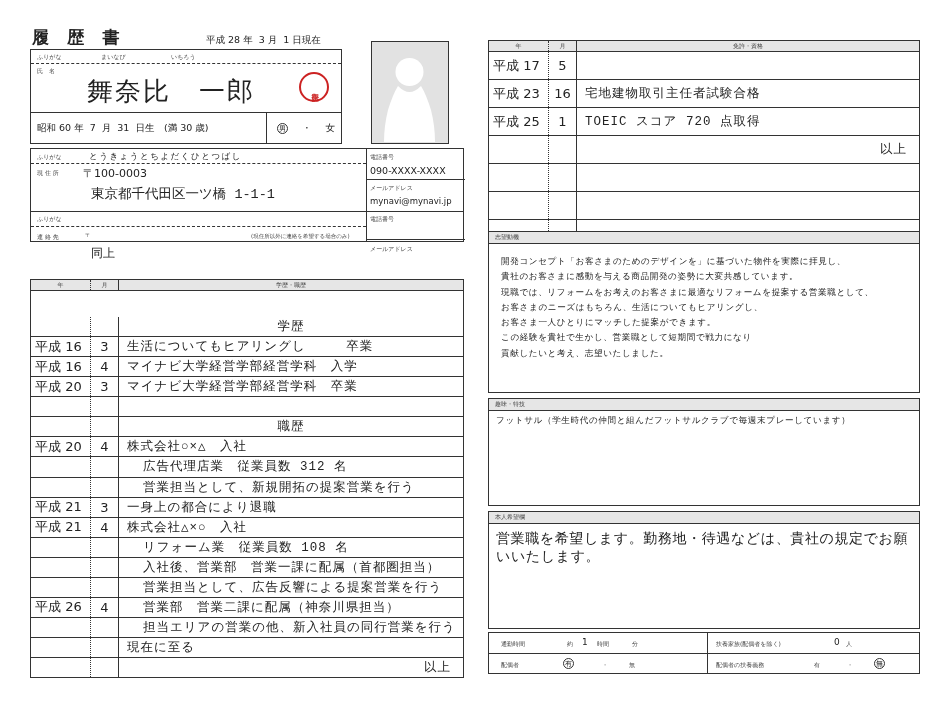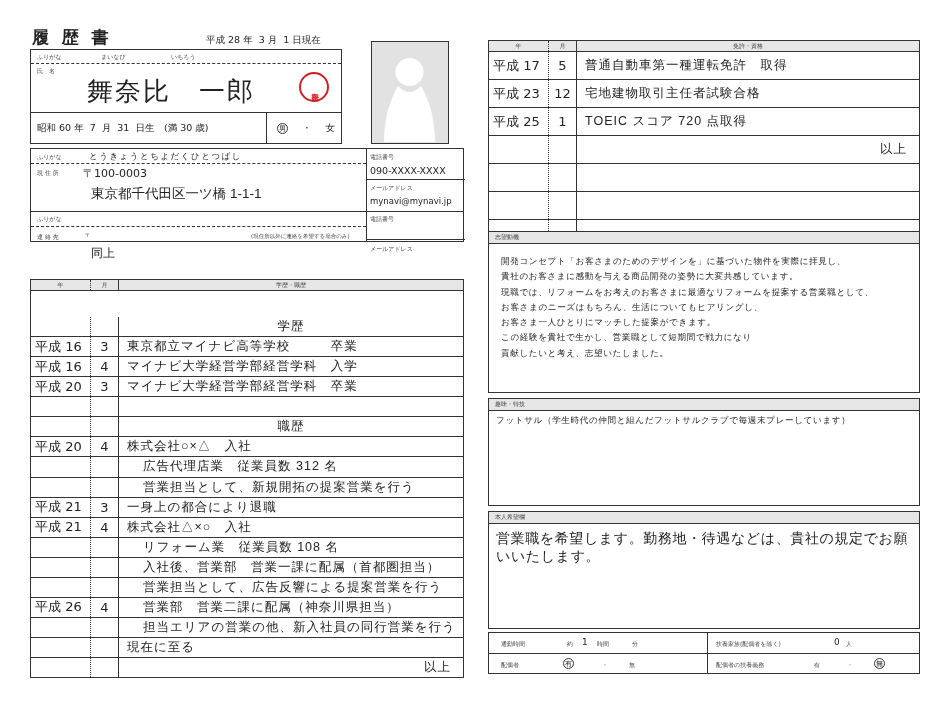--- a/index.html
+++ b/index.html
@@ -1,19 +1,19 @@
 <!DOCTYPE html>
 <html><head>
 <meta charset="utf-8">
 <style>
   * { box-sizing: border-box; margin: 0; padding: 0; }
   html, body { width: 950px; height: 710px; background: #ffffff; overflow: hidden; }
   body { position: relative; font-family: "DejaVu Sans", sans-serif; color: #222; }
   .abs { position: absolute; }
-  .serif { font-family: Liberation Sans, sans-serif; }
+  .serif { font-family: Liberation Mono, monospace; }
   .box { position: absolute; border: 1.5px solid #333; background: #fff; }
   .tiny { font-size: 6px; color: #444; }
   .hdr { background: #e6e6e6; border-bottom: 1px solid #333; font-size: 6px; color: #444; display: flex; align-items: center; }
   .row { display: flex; border-bottom: 1px solid #333; align-items: center; }
   .row:last-child { border-bottom: none; }
   .c-year { width: 60px; padding-left: 4px; font-size: 13px; border-right: 1px dotted #333; height: 100%; display: flex; align-items: center; white-space: nowrap; }
   .c-month { width: 28px; text-align: center; font-size: 13px; border-right: 1px solid #333; height: 100%; display: flex; align-items: center; justify-content: center; }
   .c-text { flex: 1; font-size: 12.5px; padding-left: 8px; height: 100%; display: flex; align-items: center; white-space: nowrap; letter-spacing: 1px; }
   .hdr .c-year, .hdr .c-month { font-size: 6px; justify-content: center; padding-left: 0; }
   .hdr .c-text { font-size: 6px; justify-content: center; padding-left: 0; letter-spacing: 0; }
@@ -93,21 +93,21 @@
   </div>
   <div id="history-rows" style="flex:1; display:flex; flex-direction:column;margin-top:26px;">
       <div class="row" style="flex: 1 1 0%;">
         <div class="c-year"></div>
         <div class="c-month"></div>
         <div class="c-text serif center">学歴</div>
       </div>
       <div class="row" style="flex: 1 1 0%;">
         <div class="c-year">平成 16</div>
         <div class="c-month">3</div>
-        <div class="c-text serif">東京都立マイナビ高等学校　　　卒業</div>
+        <div class="c-text serif">生活についてもヒアリングし　　　卒業</div>
       </div>
       <div class="row" style="flex: 1 1 0%;">
         <div class="c-year">平成 16</div>
         <div class="c-month">4</div>
         <div class="c-text serif">マイナビ大学経営学部経営学科　入学</div>
       </div>
       <div class="row" style="flex: 1 1 0%;">
         <div class="c-year">平成 20</div>
         <div class="c-month">3</div>
         <div class="c-text serif">マイナビ大学経営学部経営学科　卒業</div>
@@ -188,25 +188,24 @@
 <div class="box" style="left:488px; top:40px; width:432px; height:236px; display:flex; flex-direction:column;">
   <div class="row hdr" style="height:11px;">
     <div class="c-year">年</div>
     <div class="c-month">月</div>
     <div class="c-text">免許・資格</div>
   </div>
   <div id="license-rows" style="flex:1; display:flex; flex-direction:column;">
       <div class="row" style="flex: 1 1 0%;">
         <div class="c-year">平成 17</div>
         <div class="c-month">5</div>
-        <div class="c-text serif">普通自動車第一種運転免許　取得</div>
       </div>
       <div class="row" style="flex: 1 1 0%;">
         <div class="c-year">平成 23</div>
-        <div class="c-month">12</div>
+        <div class="c-month">16</div>
         <div class="c-text serif">宅地建物取引主任者試験合格</div>
       </div>
       <div class="row" style="flex: 1 1 0%;">
         <div class="c-year">平成 25</div>
         <div class="c-month">1</div>
         <div class="c-text serif">TOEIC スコア 720 点取得</div>
       </div>
       <div class="row" style="flex: 1 1 0%;">
         <div class="c-year"></div>
         <div class="c-month"></div>

